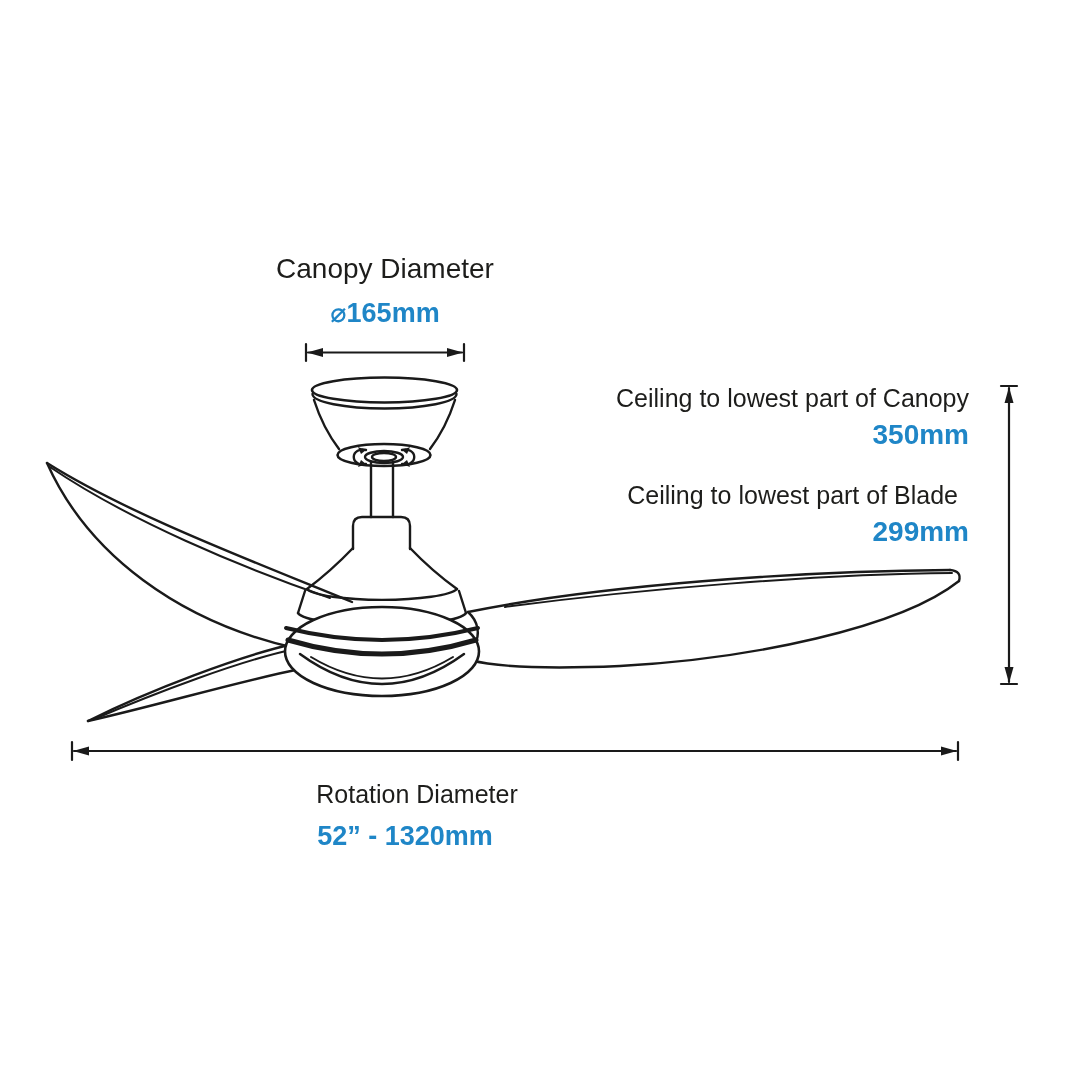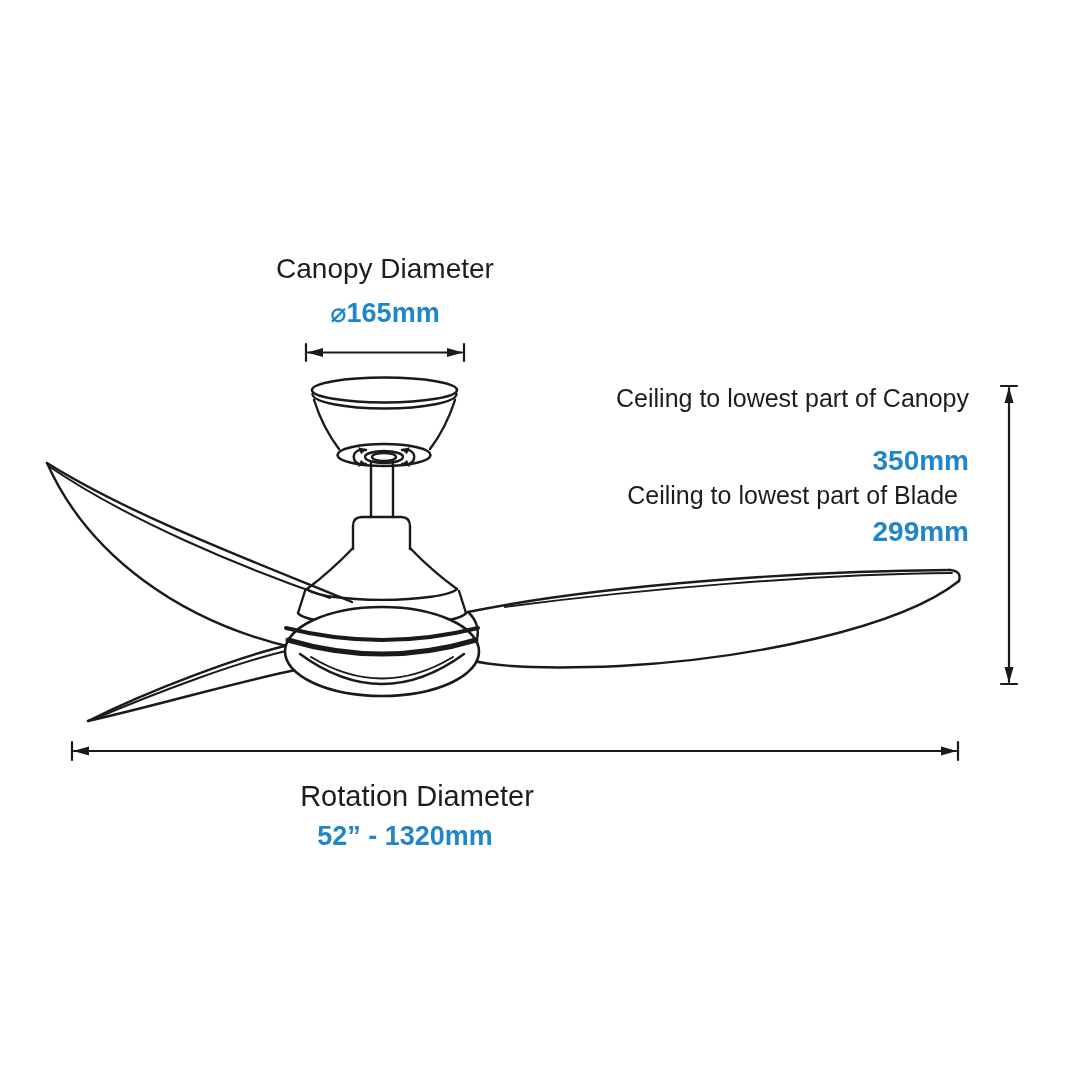--- a/index.html
+++ b/index.html
@@ -10,24 +10,24 @@
   }
   .stage { position:relative; width:1080px; height:1080px; }
   .stage svg { position:absolute; left:0; top:0; }
   .lbl, .val { position:absolute; white-space:nowrap; line-height:1.05; }
   .lbl { color:var(--text); font-weight:400; }
   .val { color:var(--accent); font-weight:bold; }
   .centered { transform:translateX(-50%); text-align:center; }
   .canopy-title   { left:385px; top:254px; font-size:28px; }
   .canopy-value   { left:385px; top:299px; font-size:27px;text-align:center; }
   .motor-label    { right:111px; top:385px; font-size:25px; }
-  .motor-value    { right:111px; top:420px; font-size:28px;margin-top:26px; }
+  .motor-value    { right:111px; top:420px; font-size:28px; }
   .blade-label    { right:122px; top:482px; font-size:25px; }
   .blade-value    { right:111px; top:517px; font-size:28px;margin-left:8px; }
-  .rotation-title { left:417px; top:781px; font-size:29px; }
+  .rotation-title { left:417px; top:781px; font-size:25px; }
   .rotation-value { left:405px; top:822px; font-size:27px; }
 </style>
 </head>
 <body>
 
 <div class="stage">
 
   <svg width="1080" height="1080" viewBox="0 0 1080 1080" style="color:var(--line)">
 
     <g fill="none" stroke="currentColor" stroke-width="2.4" stroke-linecap="round" stroke-linejoin="round">

